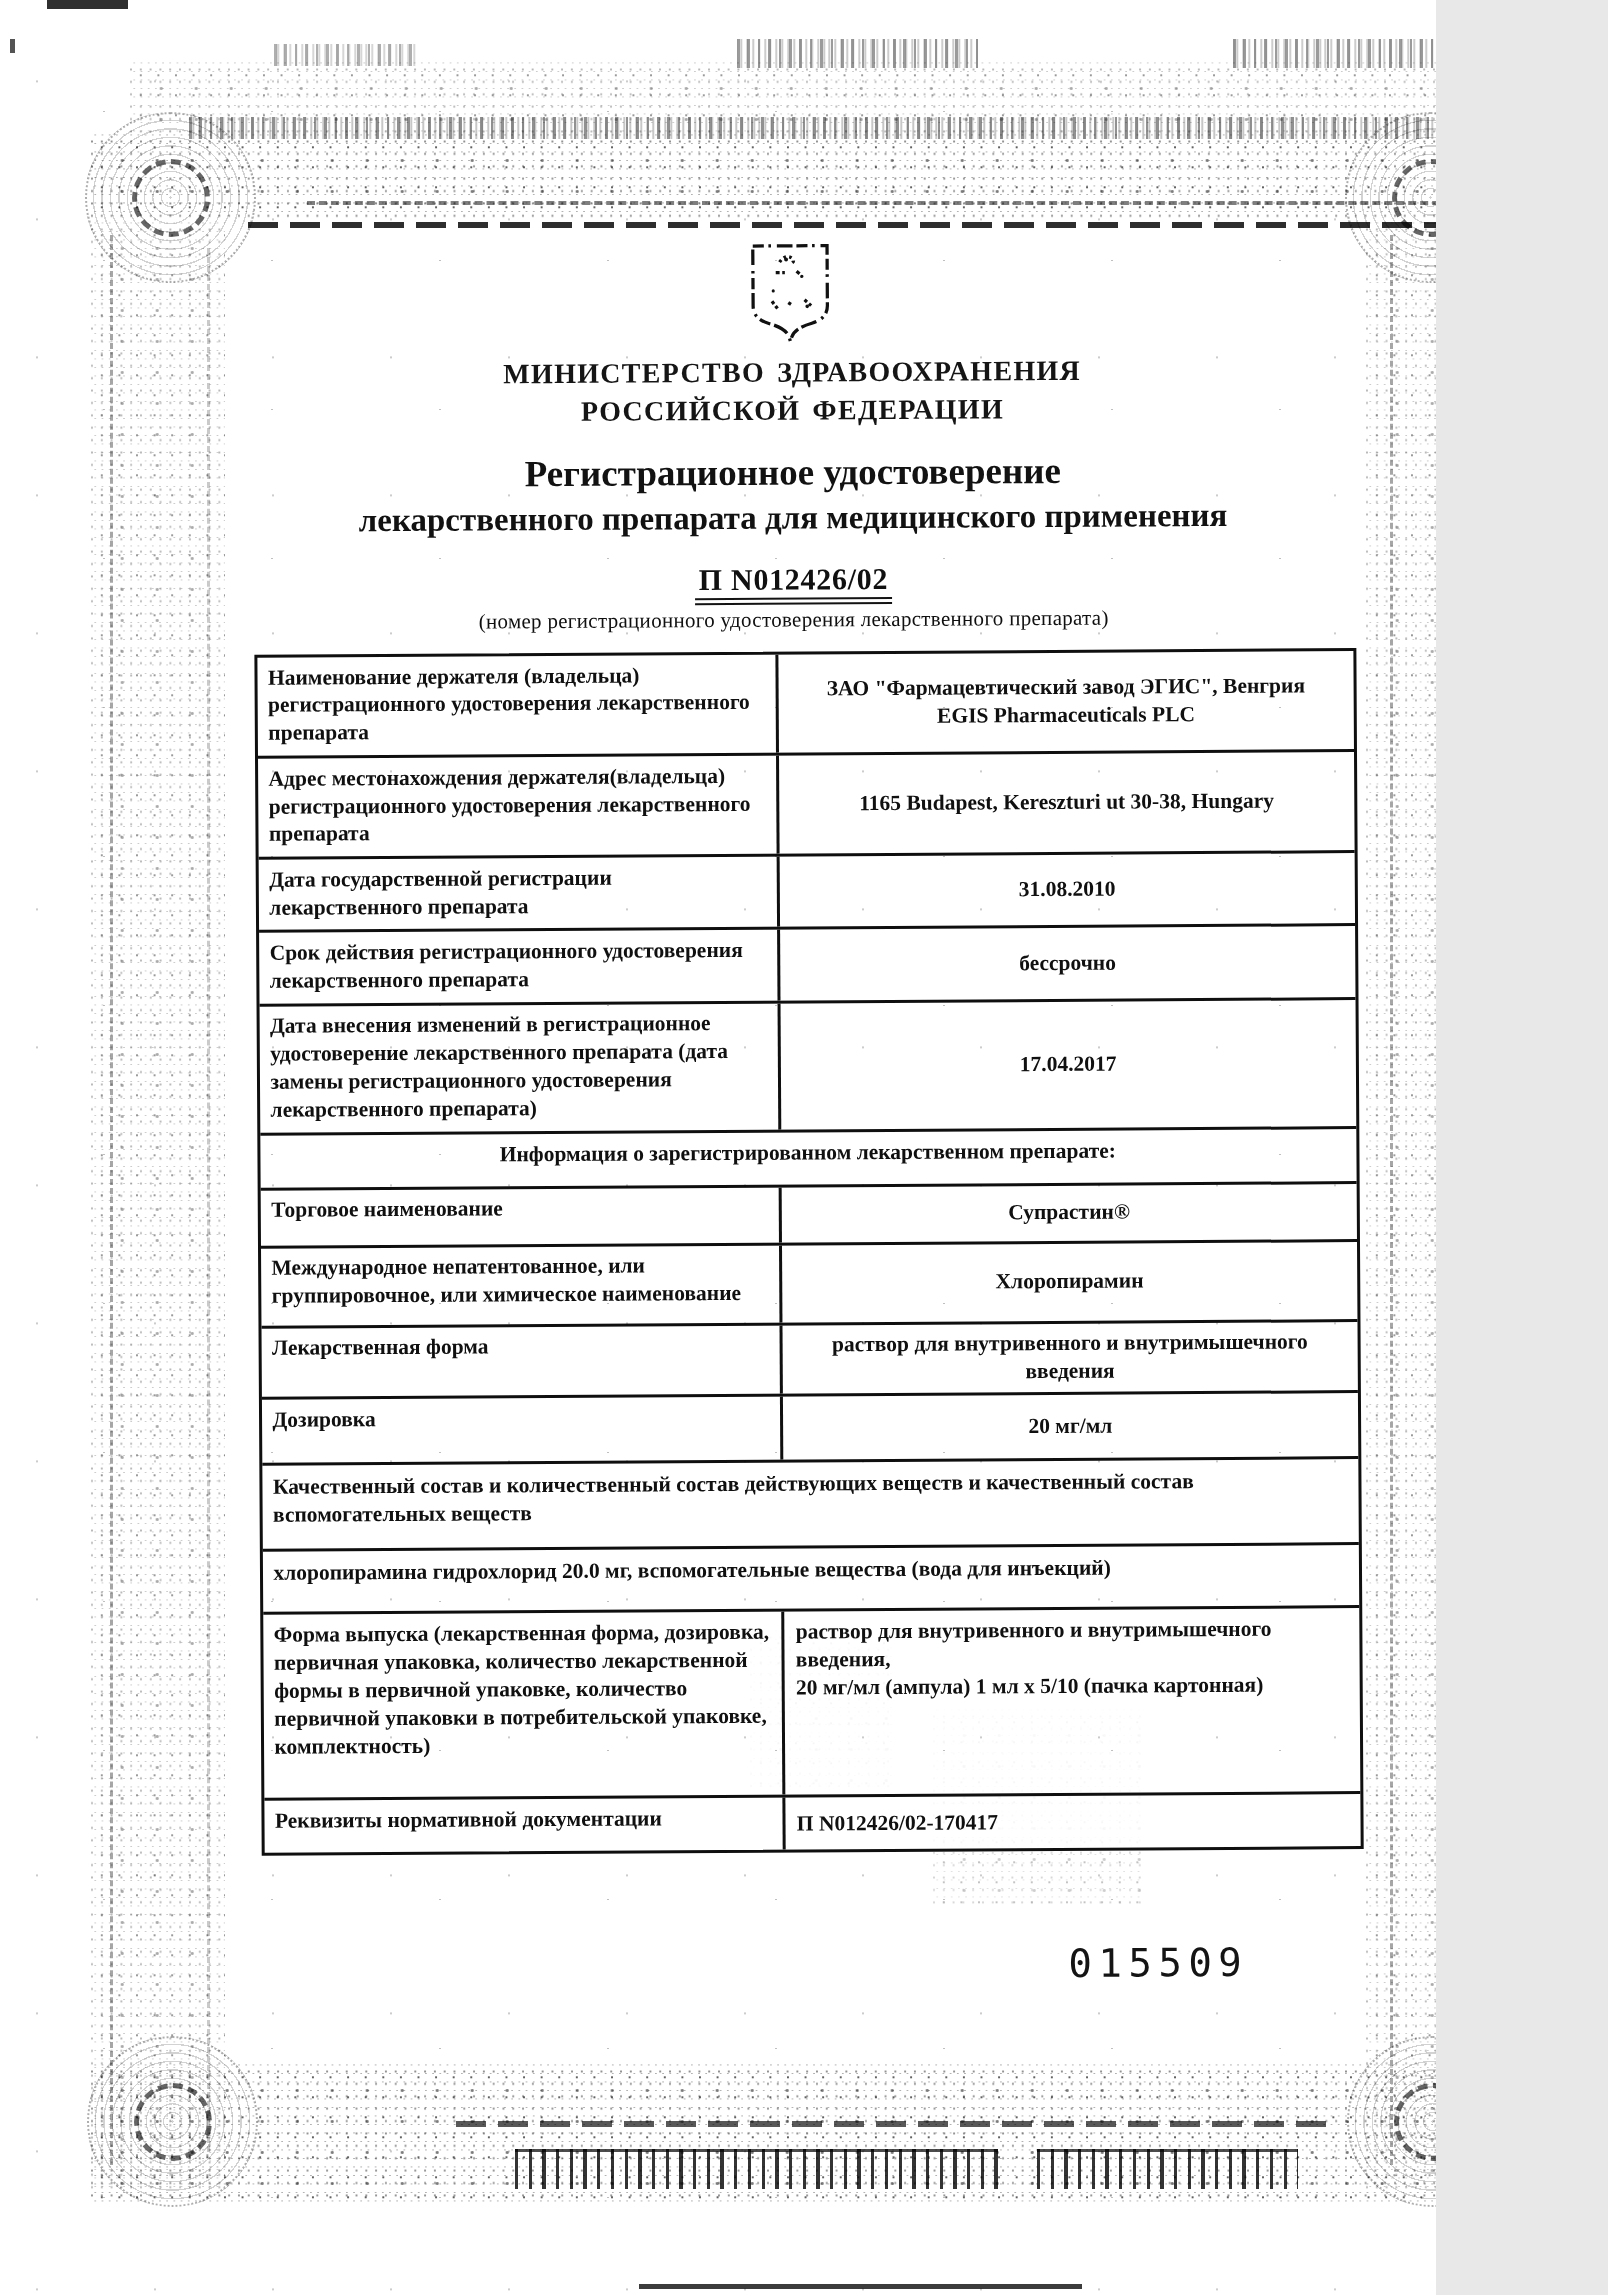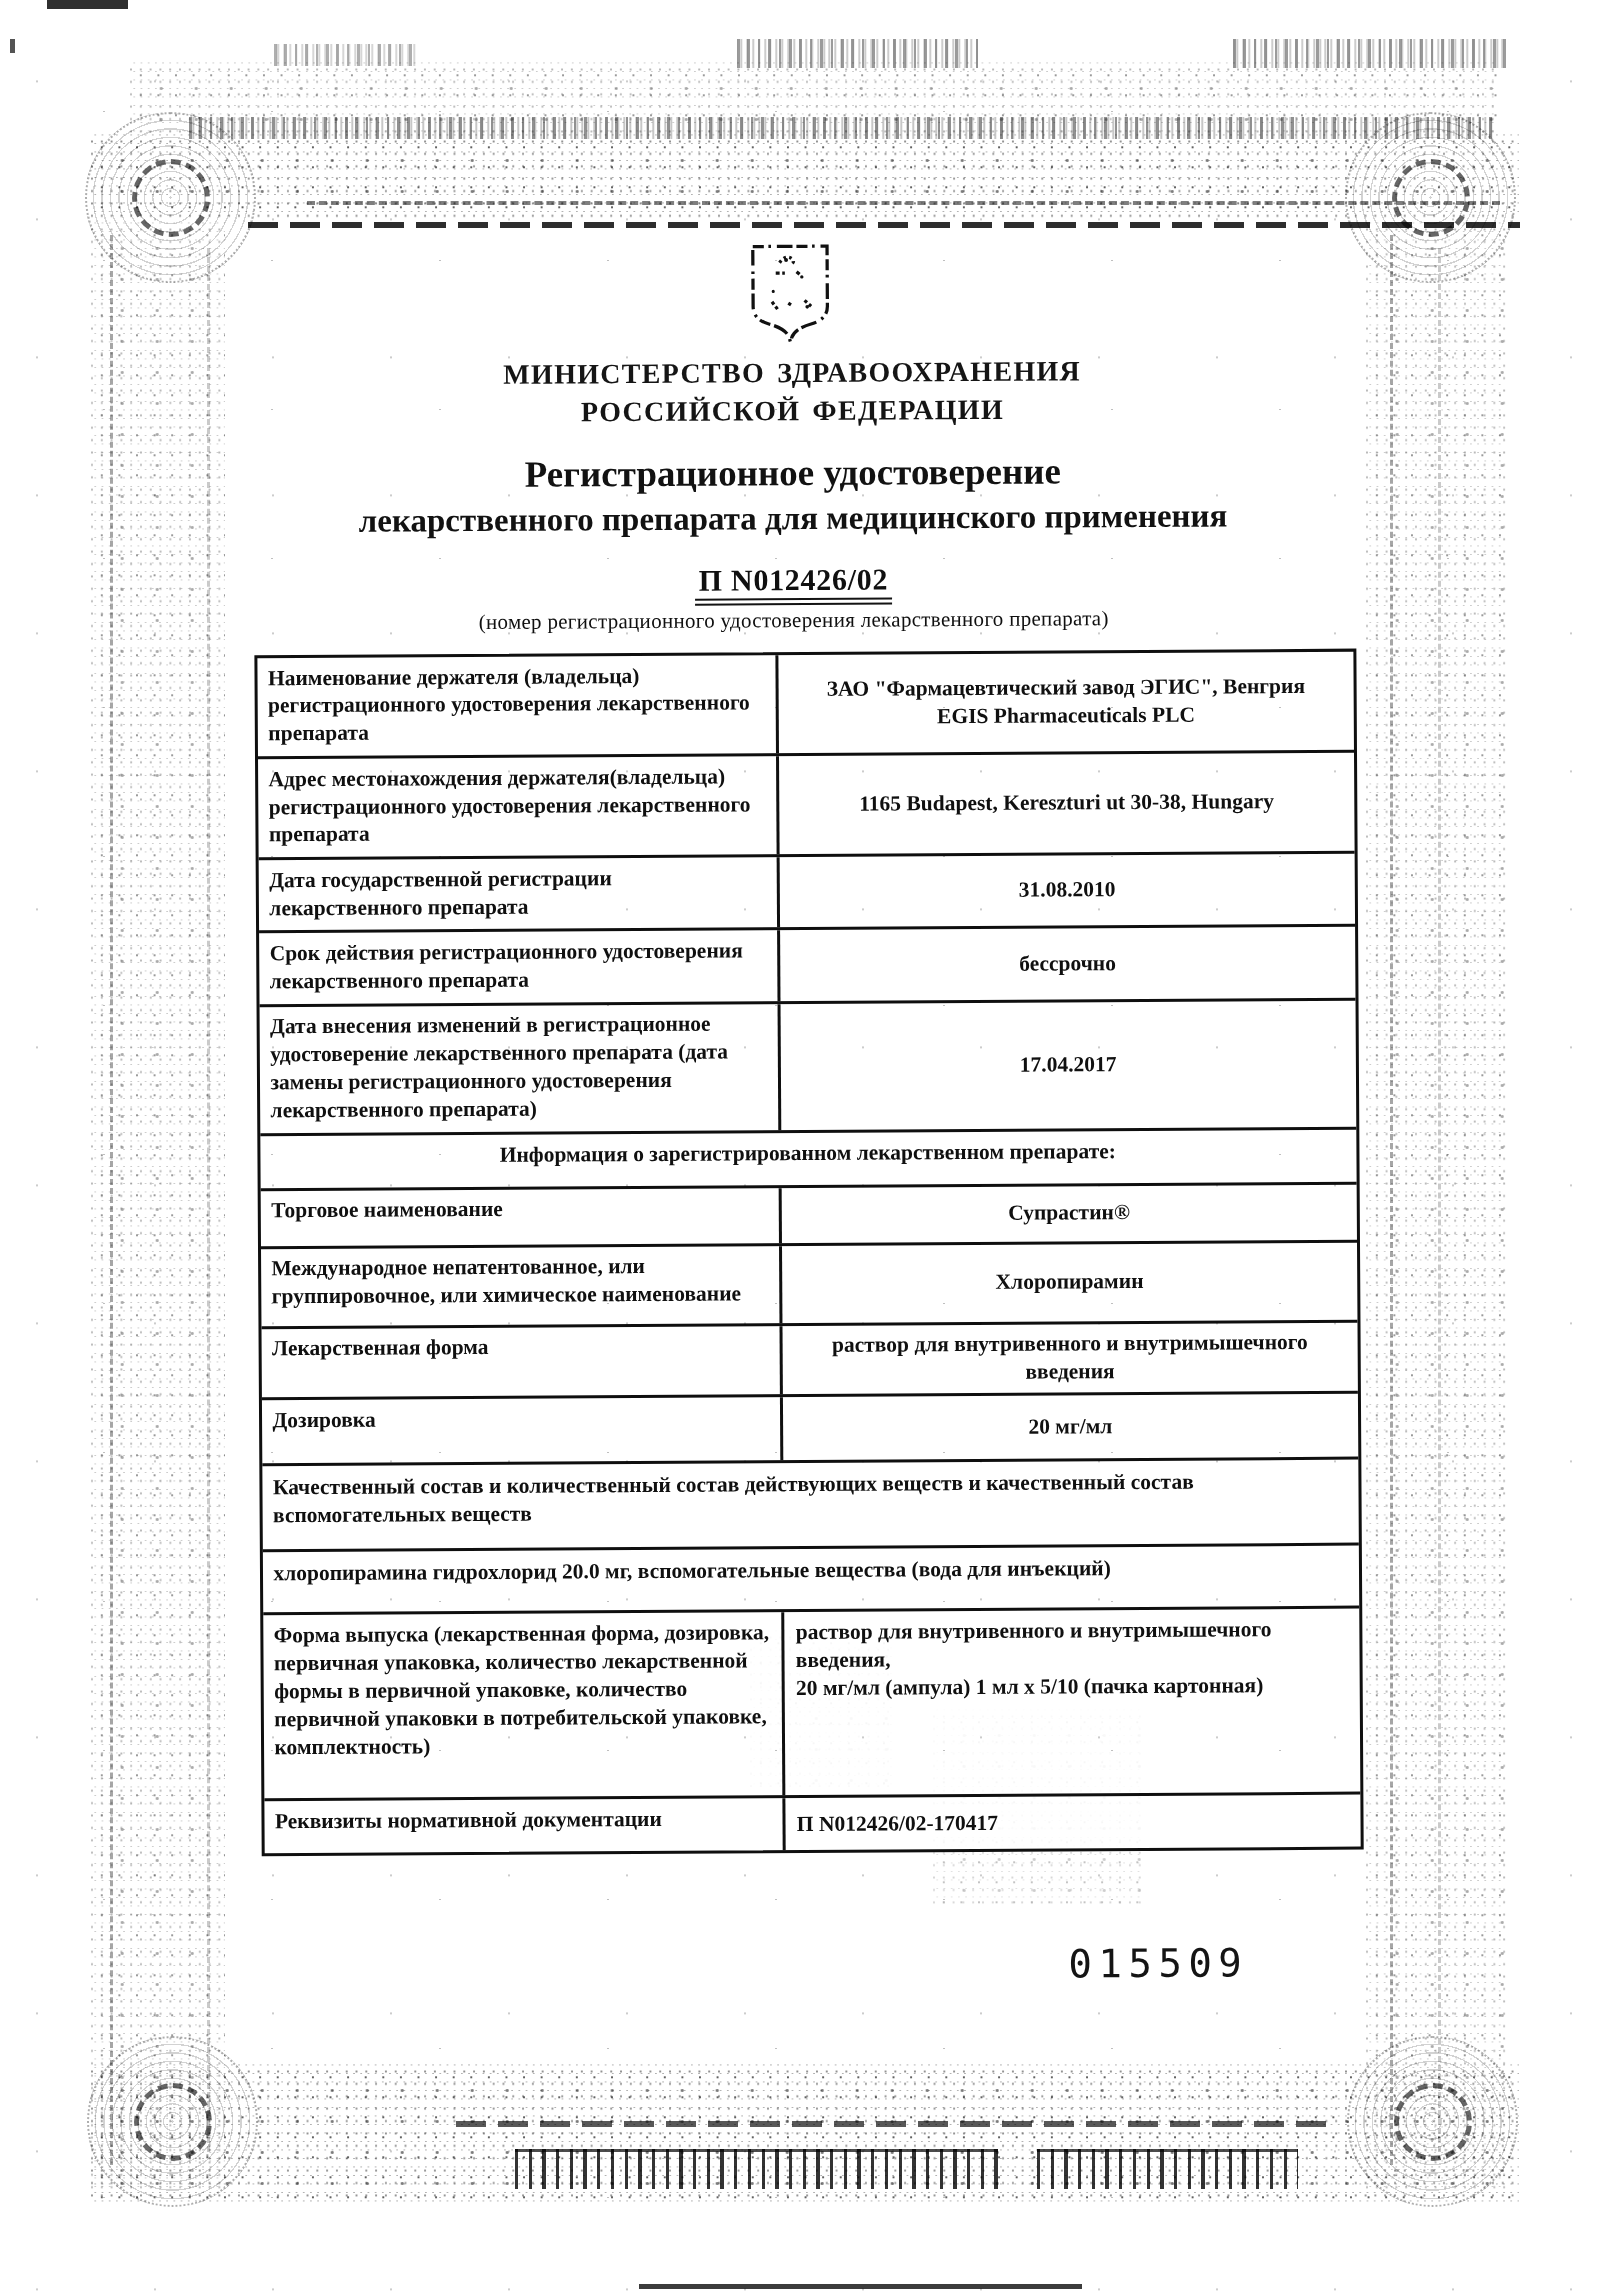--- a/index.html
+++ b/index.html
@@ -1,17 +1,17 @@
 <!DOCTYPE html>
 <html style="font-size:10.4px"><head>
 <meta charset="utf-8">
 <style>
   html,body{margin:0;padding:0;background:#e8e8e8;}
   .page{
-    position:relative; width:1608px; height:2295px; background:#ffffff;
+    position:relative; width:1436px; height:2295px; background:#ffffff;
     font-family:"Liberation Serif","DejaVu Serif",serif; color:#101010; overflow:hidden;
   }
   
   .sp{position:absolute; pointer-events:none;
     background-image:
       radial-gradient(rgba(0,0,0,.72) 1px, transparent 1.2px),
       radial-gradient(rgba(0,0,0,.5) 0.8px, transparent 1px),
       radial-gradient(rgba(0,0,0,.6) 1.4px, transparent 1.7px),
       radial-gradient(rgba(0,0,0,.38) 0.7px, transparent 0.8px);
     background-size:17.6px 20px,9.8px 12.4px,35px 31px,7.2px 8.5px;

